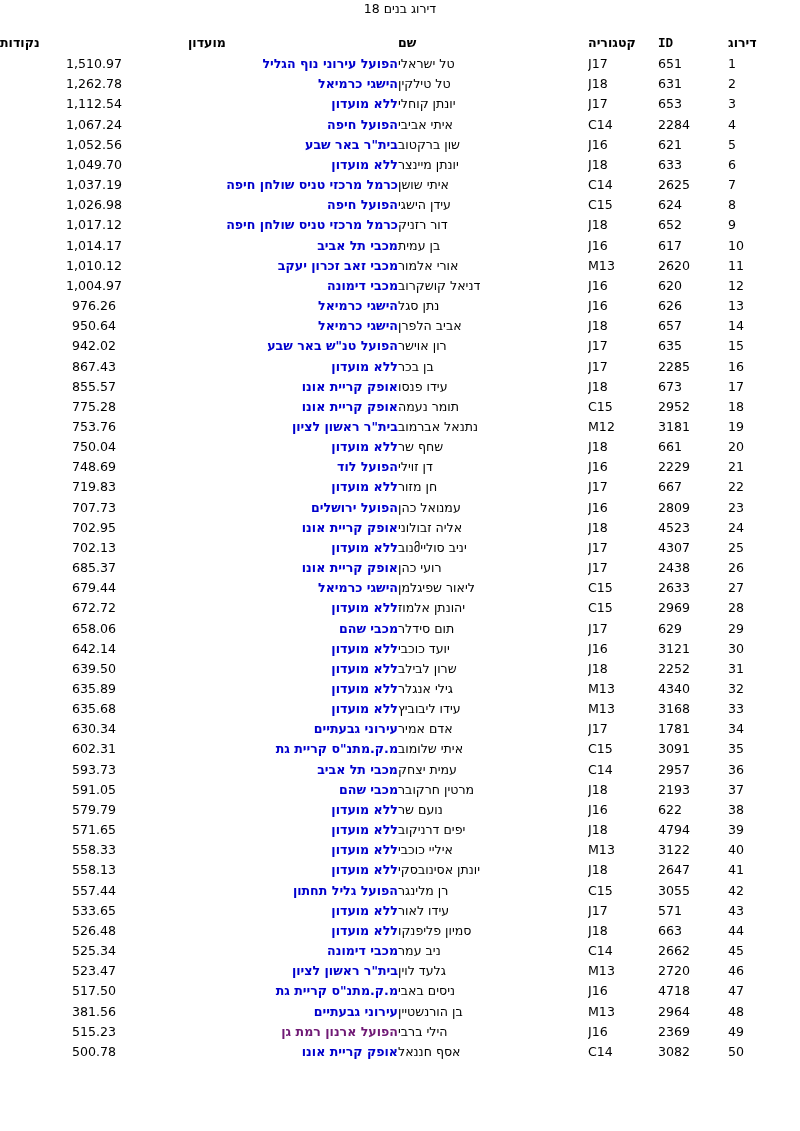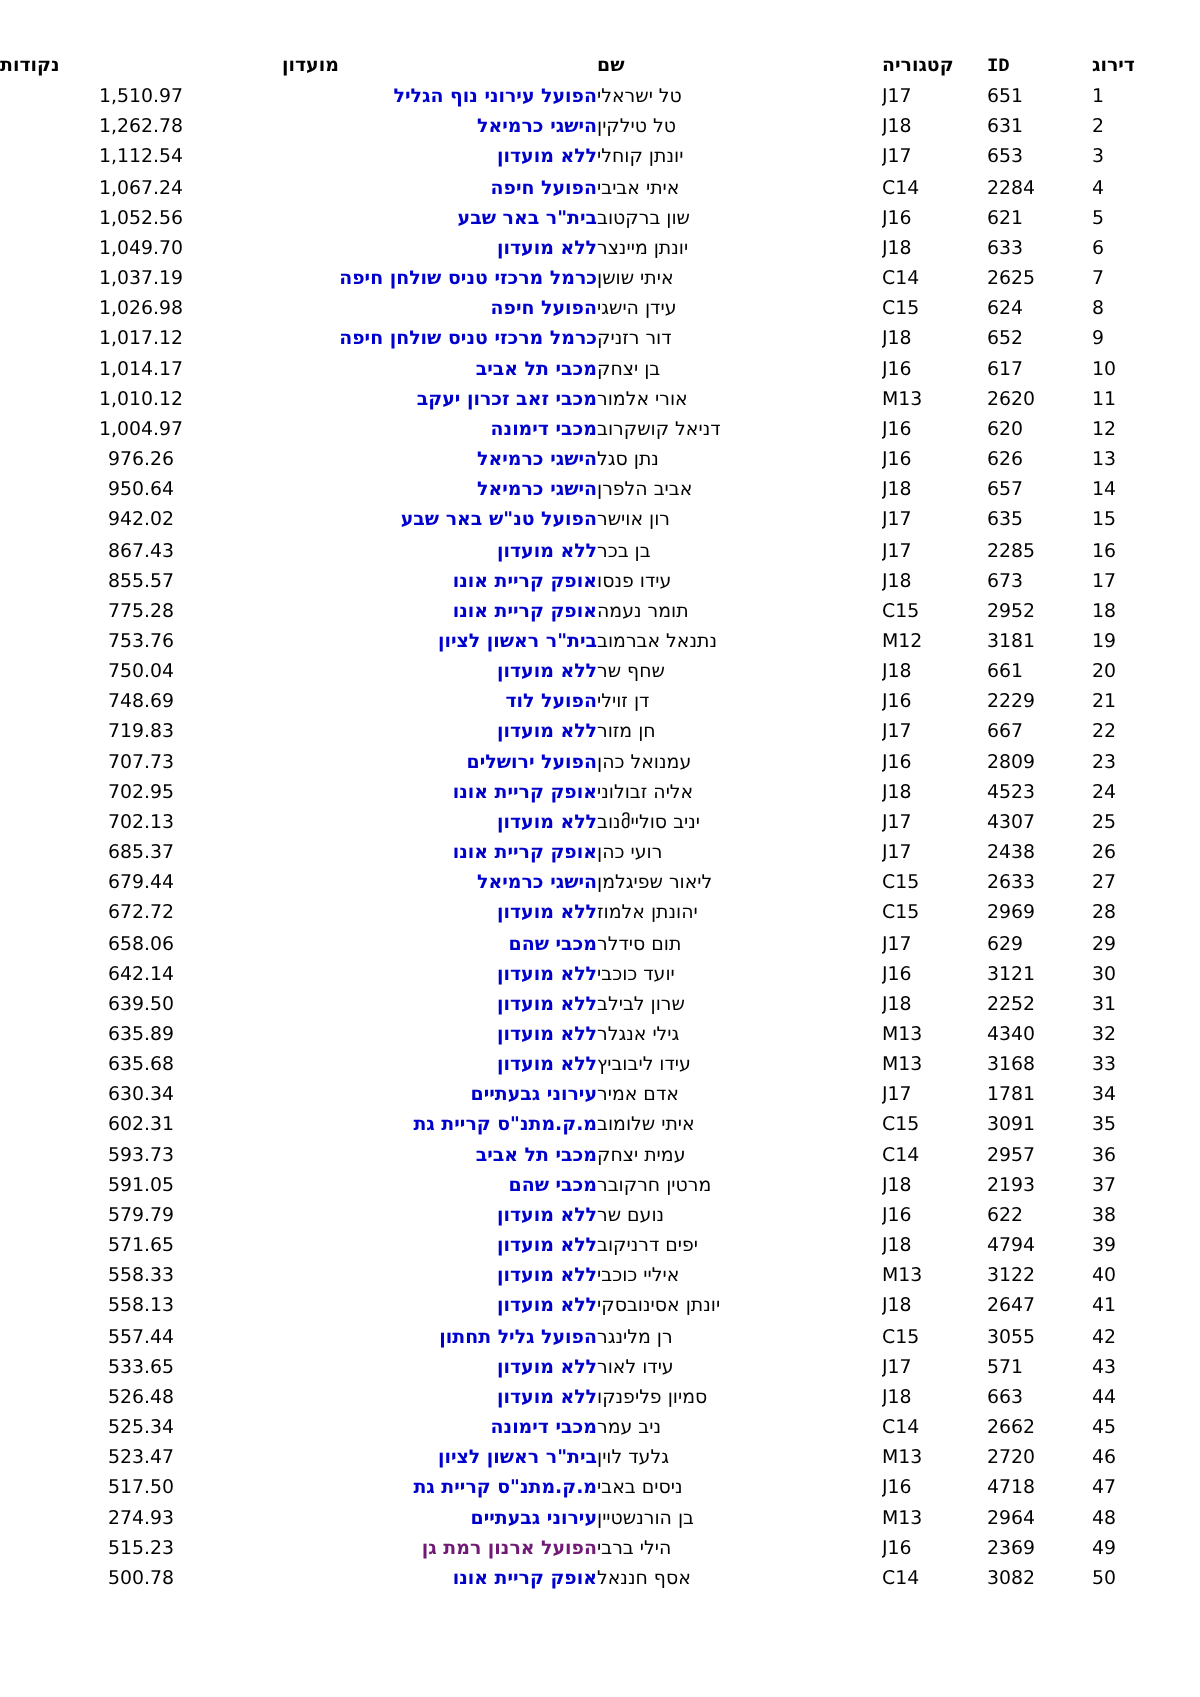--- a/index.html
+++ b/index.html
@@ -83,20 +83,21 @@
   td.d-name  { text-align: left;  padding-left: 28px; direction: rtl; }
   td.d-club  { text-align: right;  padding-left: 6px;  direction: rtl;
                font-weight: bold; color: #0000cd; }
   td.d-pts   { text-align: center;  padding-left: 82px; direction: ltr; }
 </style>
 </head>
 <body>
 
 <div class="page">
 
+  <div class="doc-title">דירוג בנים 18</div>
 
   <table class="ranking">
     <colgroup>
       <col class="c-rank">
       <col class="c-id">
       <col class="c-cat">
       <col class="c-name">
       <col class="c-club">
       <col class="c-pts">
     </colgroup>
@@ -180,21 +181,21 @@
           <td class="d-id">652</td>
           <td class="d-cat">J18</td>
           <td class="d-name">דור רזניק</td>
           <td class="d-club" style="color: rgb(0, 0, 205);">כרמל מרכזי טניס שולחן חיפה</td>
           <td class="d-pts">1,017.12</td>
         </tr>
         <tr>
           <td class="d-rank">10</td>
           <td class="d-id">617</td>
           <td class="d-cat">J16</td>
-          <td class="d-name">בן יצחק</td>
+          <td class="d-name">בן עמית</td>
           <td class="d-club" style="color: rgb(0, 0, 205);">מכבי תל אביב</td>
           <td class="d-pts">1,014.17</td>
         </tr>
         <tr>
           <td class="d-rank">11</td>
           <td class="d-id">2620</td>
           <td class="d-cat">M13</td>
           <td class="d-name">אורי אלמור</td>
           <td class="d-club" style="color: rgb(0, 0, 205);">מכבי זאב זכרון יעקב</td>
           <td class="d-pts">1,010.12</td>
@@ -486,21 +487,21 @@
           <td class="d-name">ניסים באבי</td>
           <td class="d-club" style="color: rgb(0, 0, 205);">מ.ק.מתנ"ס קריית גת</td>
           <td class="d-pts">517.50</td>
         </tr>
         <tr>
           <td class="d-rank">48</td>
           <td class="d-id">2964</td>
           <td class="d-cat">M13</td>
           <td class="d-name">בן הורנשטיין</td>
           <td class="d-club" style="color: rgb(0, 0, 205);">עירוני גבעתיים</td>
-          <td class="d-pts">274.93</td>
+          <td class="d-pts">381.56</td>
         </tr>
         <tr>
           <td class="d-rank">49</td>
           <td class="d-id">2369</td>
           <td class="d-cat">J16</td>
           <td class="d-name">הילי ברבי</td>
           <td class="d-club" style="color: #701a75;">הפועל ארנון רמת גן</td>
           <td class="d-pts">515.23</td>
         </tr>
         <tr>

